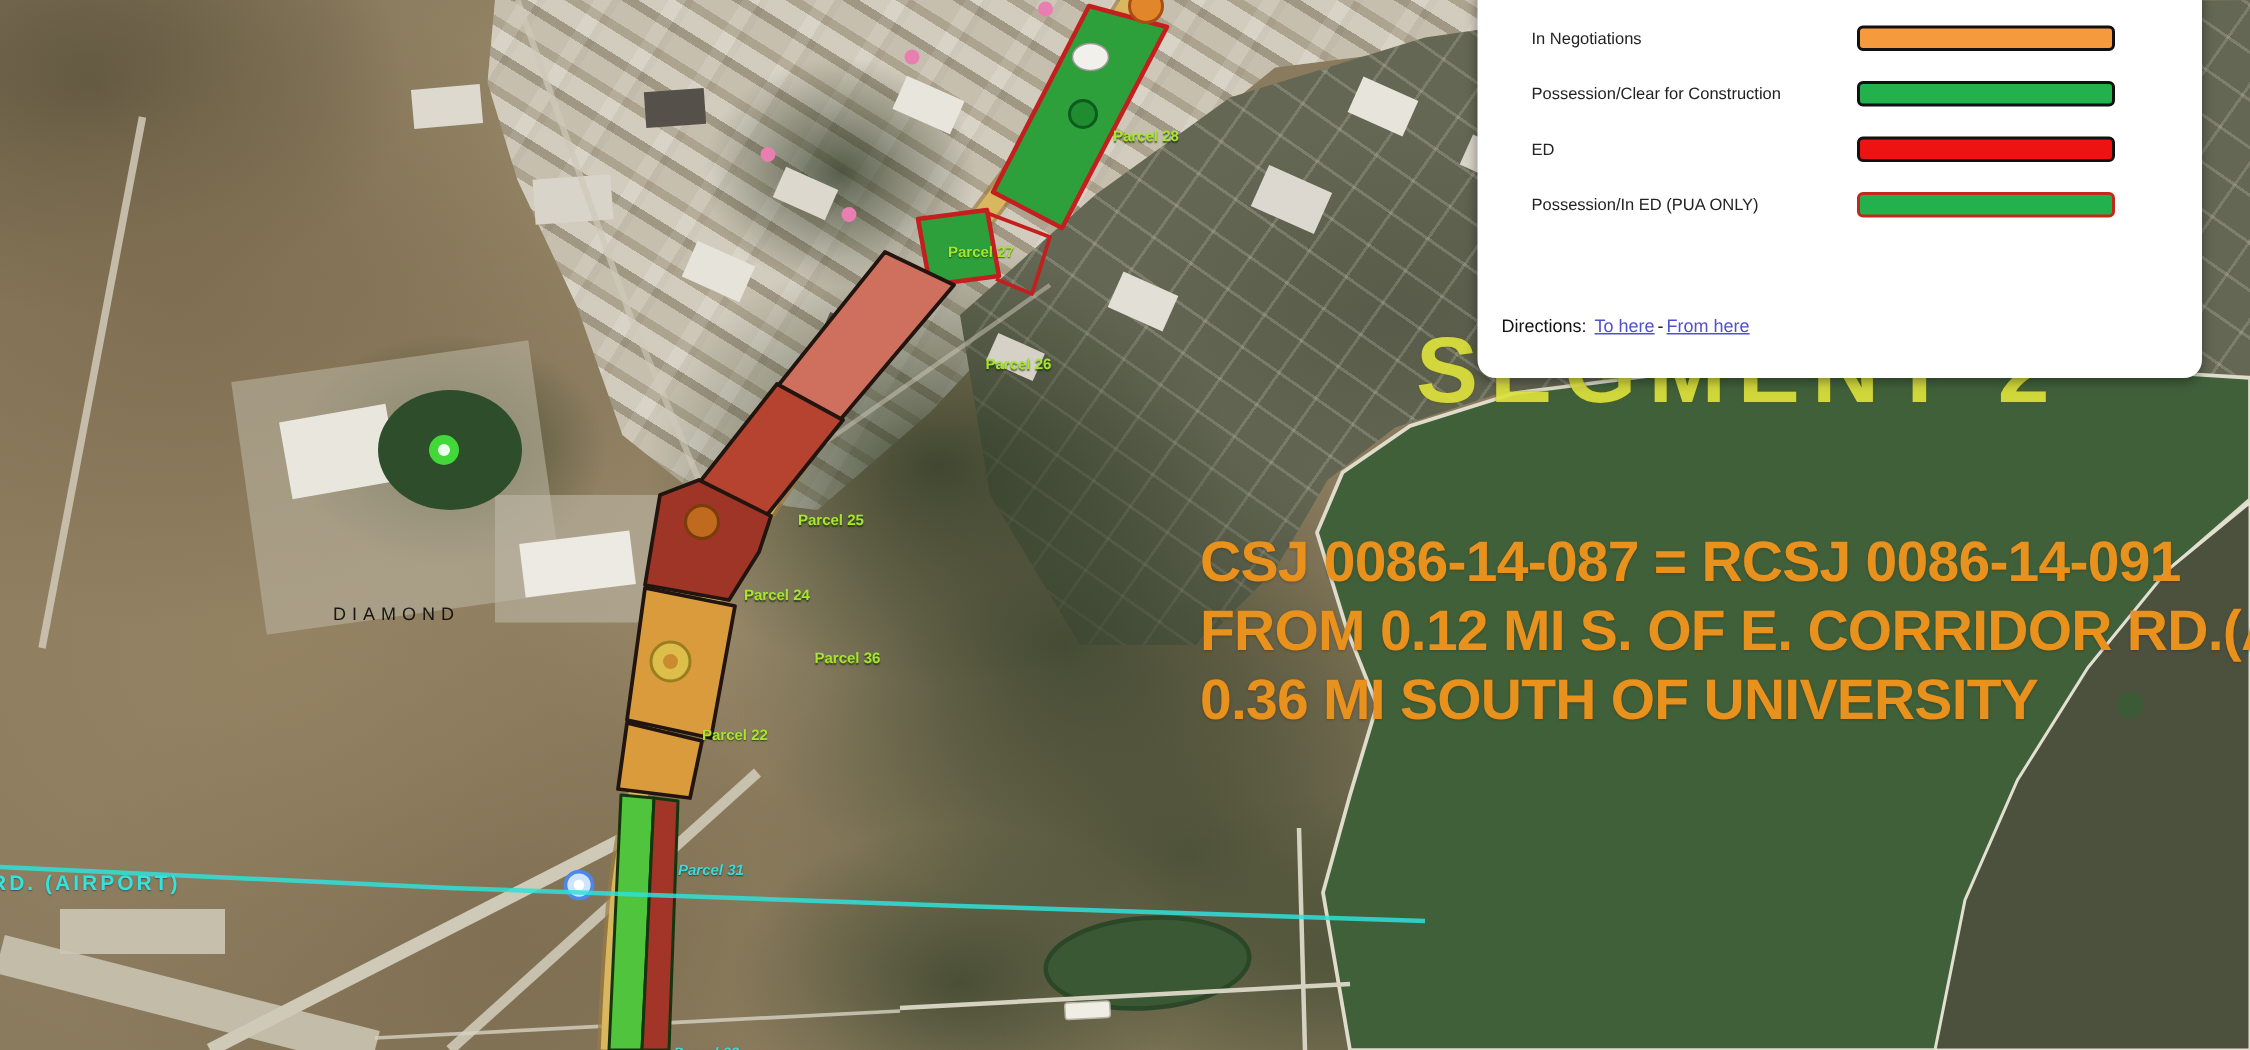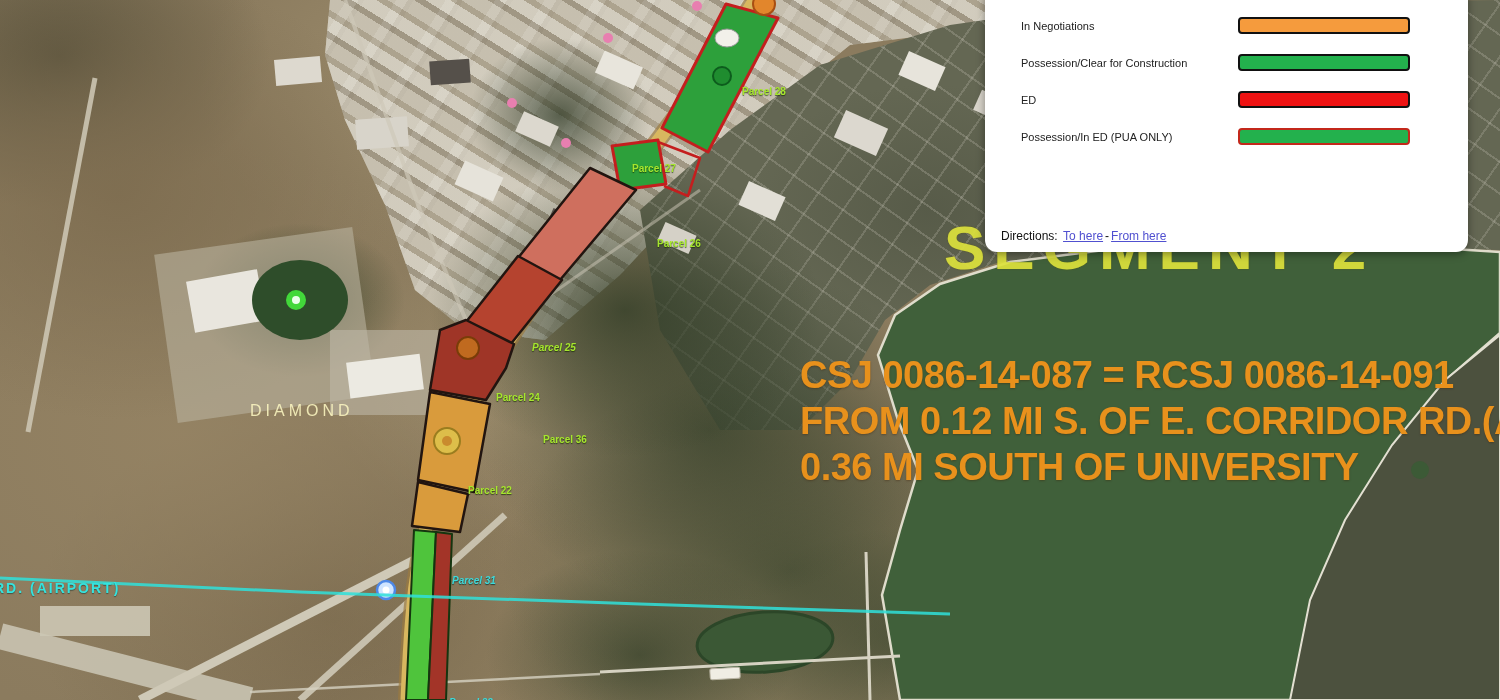--- a/index.html
+++ b/index.html
@@ -44,38 +44,38 @@
 
   
   .maptext{position:absolute;white-space:nowrap;}
   .project-note{left:800px;top:352px;z-index:6;width:710px;overflow:hidden;
     font-size:38px;font-weight:bold;letter-spacing:-.5px;line-height:46px;
     color:#e8911c;text-shadow:0 1px 2px rgba(60,30,0,.35);}
   .segment-label{left:944px;top:212px;z-index:5;font-size:62px;font-weight:bold;
     letter-spacing:8px;color:#dde23c;opacity:.92;text-shadow:0 0 2px rgba(90,90,0,.6);}
   .airport-road{left:-6px;top:580px;z-index:6;font-size:14px;font-weight:bold;
     letter-spacing:2px;color:#35e3de;text-shadow:0 1px 1px rgba(0,40,40,.5);}
-  .place-label{left:222px;top:402px;z-index:6;font-size:16px;letter-spacing:4px;
-    color:#fef9c3;opacity:.85;margin-left:28px;}
+  .place-label{left:222px;top:402px;z-index:6;font-size:12px;letter-spacing:4px;
+    color:#000000;opacity:.85;}
   .plabel{position:absolute;z-index:6;font-size:10px;font-weight:bold;}
   .plabel.green{color:#a6e62e;text-shadow:0 1px 1px rgba(20,40,0,.7);}
   .plabel.cyan{color:#3fd9d9;text-shadow:0 1px 1px rgba(0,40,40,.7);font-style:italic;}
 
   
   .balloon{position:absolute;left:985px;top:-12px;width:483px;height:264px;z-index:10;
     background:#fff;border-radius:12px;box-shadow:0 2px 8px rgba(0,0,0,.4);}
   .balloon .rows{position:absolute;left:36px;right:58px;top:30px;}
   .legend-row{display:flex;justify-content:space-between;align-items:center;height:15px;margin-bottom:22px;}
   .legend-row .lab{font-size:11px;color:#222;}
   .legend-bar{width:168px;height:13px;border:2px solid #111;border-radius:4px;flex:0 0 auto;}
   .bar-negotiations{background:#f59b3d;}
   .bar-ed{background:#ee1212;}
   .bar-possession{background:#23b14d;}
   .bar-possession-pua{background:#23b14d;border-color:#c3281b;}
-  .directions{position:absolute;left:16px;top:222px;font-size:12px;color:#111;margin-top:19px;}
+  .directions{position:absolute;left:16px;top:222px;font-size:12px;color:#111;}
   .directions a{color:#5050d0;text-decoration:underline;cursor:pointer;margin:0 2px;}
 </style>
 </head>
 <body>
 
 <div id="stage">
 
   <div class="base"></div>
   <div class="urban"></div>
   <div class="suburb"></div>
@@ -175,21 +175,21 @@
     <div>FROM 0.12 MI S. OF E. CORRIDOR RD.(A</div>
     <div>0.36 MI SOUTH OF UNIVERSITY</div>
   </div>
 
   <div class="maptext airport-road">RD. (AIRPORT)</div>
   <div class="maptext place-label">DIAMOND</div>
 
   <div class="plabel green" style="left:742px;top:86px;">Parcel 28</div>
   <div class="plabel green" style="left:632px;top:141px;margin-top:22px;">Parcel 27</div>
   <div class="plabel green" style="left:657px;top:238px;text-align:center;">Parcel 26</div>
-  <div class="plabel green" style="left:532px;top:342px;font-style:italic;">Parcel 25</div>
+  <div class="plabel green" style="left:532px;top:342px;">Parcel 25</div>
   <div class="plabel green" style="left:496px;top:392px;">Parcel 24</div>
   <div class="plabel green" style="left:543px;top:434px;">Parcel 36</div>
   <div class="plabel green" style="left:468px;top:485px;text-align:right;">Parcel 22</div>
   <div class="plabel cyan" style="left:452px;top:575px;">Parcel 31</div>
   <div class="plabel cyan" style="left:449px;top:697px;">Parcel 32</div>
 
   <div class="balloon">
     <div class="rows">
       <div class="legend-row">
         <span class="lab">In Negotiations</span>

